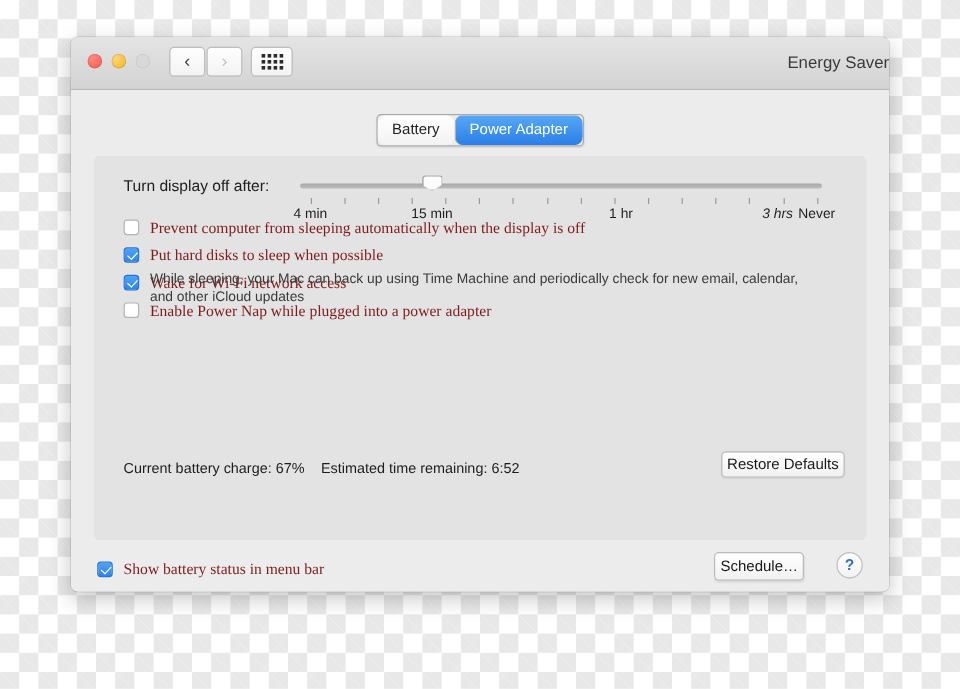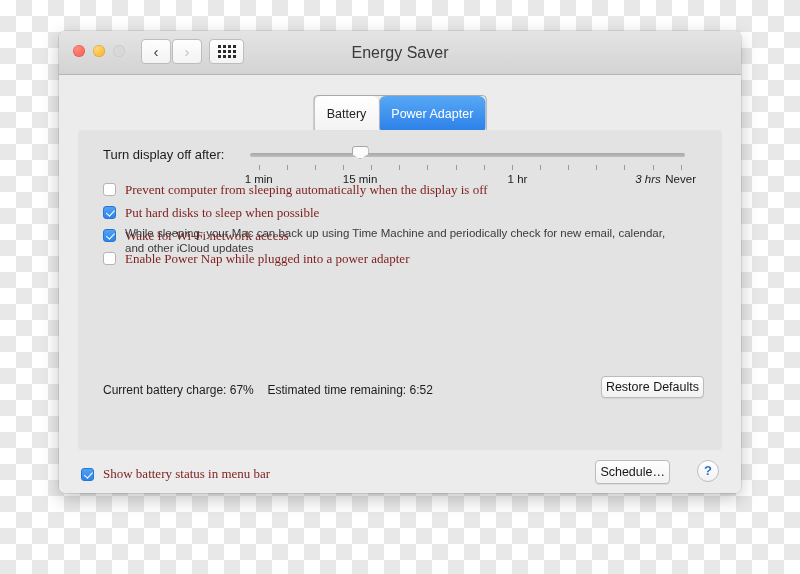--- a/index.html
+++ b/index.html
@@ -97,22 +97,22 @@
     grid-template-columns: repeat(4, 3px);
     grid-template-rows: repeat(3, 3px);
     gap: 2px;
   }
   #showall .grid i { display: block; width: 3px; height: 3px; background: #2b2b2b; }
 
   #win-title {
     position: absolute;
     left: 0; right: 0;
     top: 13px;
-    text-align: center;
-    font-size: 16px;
+    text-align: right;
+    font-size: 14px;
     color: #3a3a3a;
   }
 
   #searchfield {
     position: absolute;
     right: 12px;
     top: 9px;
     width: 168px;
     height: 23px;
     background: #fbfbfb;
@@ -149,21 +149,21 @@
     left: 50%;
     transform: translateX(-50%);
     top: 20px;
     display: flex;
     border-radius: 4px;
     overflow: hidden;
     border: 1px solid #a9a9a9;
     box-shadow: 0 1px 1px rgba(0,0,0,0.08);
   }
   .seg {
-    padding: 8px 12px;
+    padding: 2px 12px;
     height: 21px;
     line-height: 21px;
     font-size: 12.5px;
     color: #222;
     background: linear-gradient(to bottom, #ffffff, #f2f2f2);
     border-radius: 7px;
   }
   .seg.sel {
     background: linear-gradient(to bottom, #57a8f5, #2a7ee8);
     color: #fff;
@@ -418,21 +418,21 @@
             <i style="left: 53.7333%;"></i>
             <i style="left: 60.2%;"></i>
             <i style="left: 66.6667%;"></i>
             <i style="left: 73.1333%;"></i>
             <i style="left: 79.6%;"></i>
             <i style="left: 86.0667%;"></i>
             <i style="left: 92.5333%;"></i>
             <i style="left: 99%;"></i>
           </div>
         <div id="ticklabels">
-            <span style="left: 2%;">1 min</span>
+            <span style="left: 2%;">4 min</span>
             <span style="left: 25.3%;">15 min</span>
             <span style="left: 61.5%;">1 hr</span>
             <span style="left: 91.5%; font-style: italic;">3 hrs</span>
             <span style="left: 99%;">Never</span>
           </div>
       </div>
 
       <div class="cbrow" id="opt0" style="left: 25px; top: 52px;">
         <span class="cbox"></span>
         <span class="cblabel">Prevent computer from sleeping automatically when the display is off</span>

